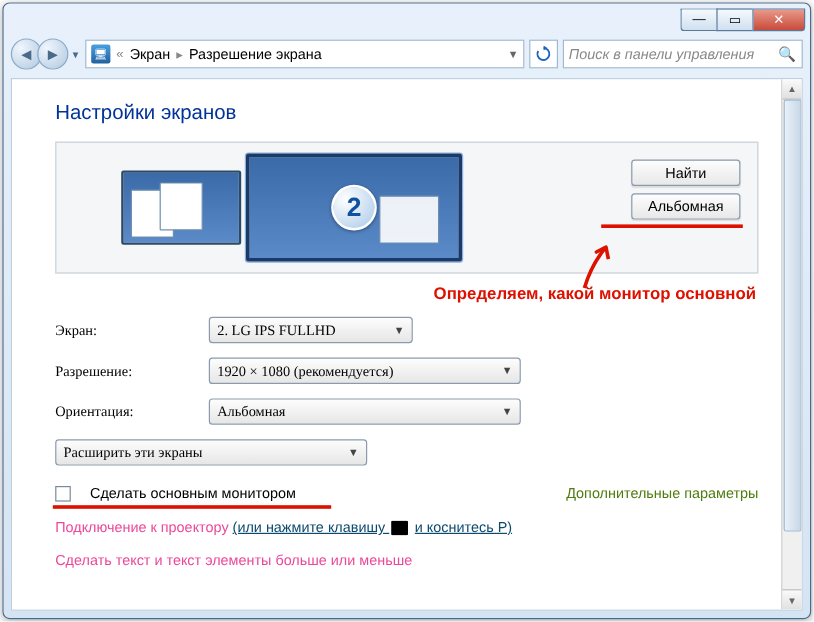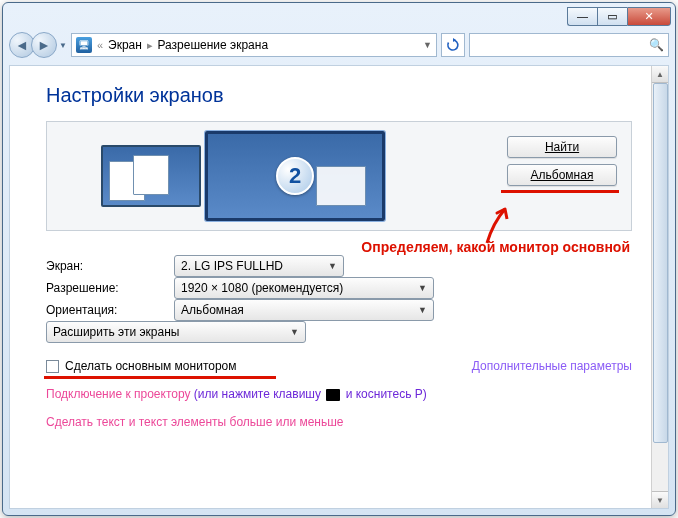--- a/index.html
+++ b/index.html
@@ -136,21 +136,21 @@
   background: #fff;
   border: 1px solid #c0d0e0;
   height: 444px;
   position: relative;
   overflow-y: auto;
 }
 .content {
   padding: 18px 36px 10px 36px;
 }
 .page-title {
-  font-size: 20px;
+  font-size: 17px;
   color: #003399;
   font-weight: normal;
   margin-bottom: 14px;
 }
 .monitor-area {
   border: 1px solid #c8d0d8;
   background: #f4f6f8;
   height: 110px;
   display: flex;
   align-items: center;
@@ -200,32 +200,31 @@
 .mon2 .mw1 { right: 16px; bottom: 12px; width: 50px; height: 40px; opacity: 0.9; }
 .side-buttons {
   position: absolute;
   right: 14px;
   top: 14px;
   display: flex;
   flex-direction: column;
   gap: 6px;
 }
 .wbtn {
-  width: 110px;
+  width: 91px;
   height: 22px;
   background: linear-gradient(to bottom, #fdfdfd, #e8e8e8);
   border: 1px solid #8a9aaa;
   border-radius: 3px;
   font-size: 12px;
   cursor: pointer;
   display: flex;
   align-items: center;
   justify-content: center;
   box-shadow: 0 1px 1px rgba(0,0,0,0.1);
-  text-decoration: underline;
 }
 .red-underline-btn {
   position: absolute;
   right: 12px;
   top: 68px;
   width: 118px;
   height: 3px;
   background: #dd1100;
 }
 .annotation {
@@ -238,20 +237,22 @@
   padding-right: 2px;
 }
 .arrow-svg {
   position: absolute;
   left: 435px;
   top: -36px;
 }
 .form-row {
   display: flex;
   align-items: center;
+  margin-top: 12px;
+  font-family: Liberation Serif, serif;
 }
 .form-row:first-of-type { margin-top: 18px; }
 .form-label {
   width: 128px;
   font-size: 12px;
   color: #000;
 }
 .combo {
   height: 22px;
   background: linear-gradient(to bottom, #fdfdfd, #e6e6e6);
@@ -269,47 +270,48 @@
   font-size: 9px;
   color: #444;
 }
 .c1 { width: 170px; }
 .c2, .c3, .c4 { width: 260px; }
 .checkbox-row {
   display: flex;
   align-items: center;
   margin-top: 16px;
   position: relative;
+  gap: 10px;
 }
 .chk {
   width: 13px;
   height: 13px;
   border: 1px solid #7a8a9a;
   background: #fff;
   margin-right: 6px;
 }
 .red-underline-chk {
   position: absolute;
   left: -2px;
   bottom: -6px;
   width: 232px;
   height: 3px;
   background: #dd1100;
 }
 .adv-link {
   margin-left: auto;
-  color: #8b5cf6;
+  color: #4d7c0f;
   cursor: pointer;
 }
 .link-row {
   margin-top: 14px;
   font-size: 12px;
 }
 .link-row .lk { color: #ec4899; cursor: pointer; }
-.link-row .sub { color: #6d28d9; }
+.link-row .sub { color: #0c4a6e; text-decoration: underline; }
 .winkey {
   display: inline-block;
   width: 14px;
   height: 12px;
   vertical-align: middle;
   margin: 0 2px;
   position: relative;
 }
 .winkey::before {
   content: "";
@@ -385,20 +387,21 @@
       <span class="addr-seg">Разрешение экрана</span>
       <span class="addr-dd">▼</span>
     </div>
     <div class="refresh-btn">
       <svg width="14" height="14" viewBox="0 0 14 14">
         <path d="M7 2 A5 5 0 1 1 2.5 4.5" fill="none" stroke="#2060c0" stroke-width="1.6"></path>
         <path d="M7 0 L7 4 L10 2 Z" fill="#2060c0"></path>
       </svg>
     </div>
     <div class="searchbox">
+      <span>Поиск в панели управления</span>
       <span class="sicon">🔍</span>
     </div>
   </div>
 
   <div class="content-wrap">
     <div class="content">
 
       <h1 class="page-title">Настройки экранов</h1>
 
       <div class="monitor-area">

